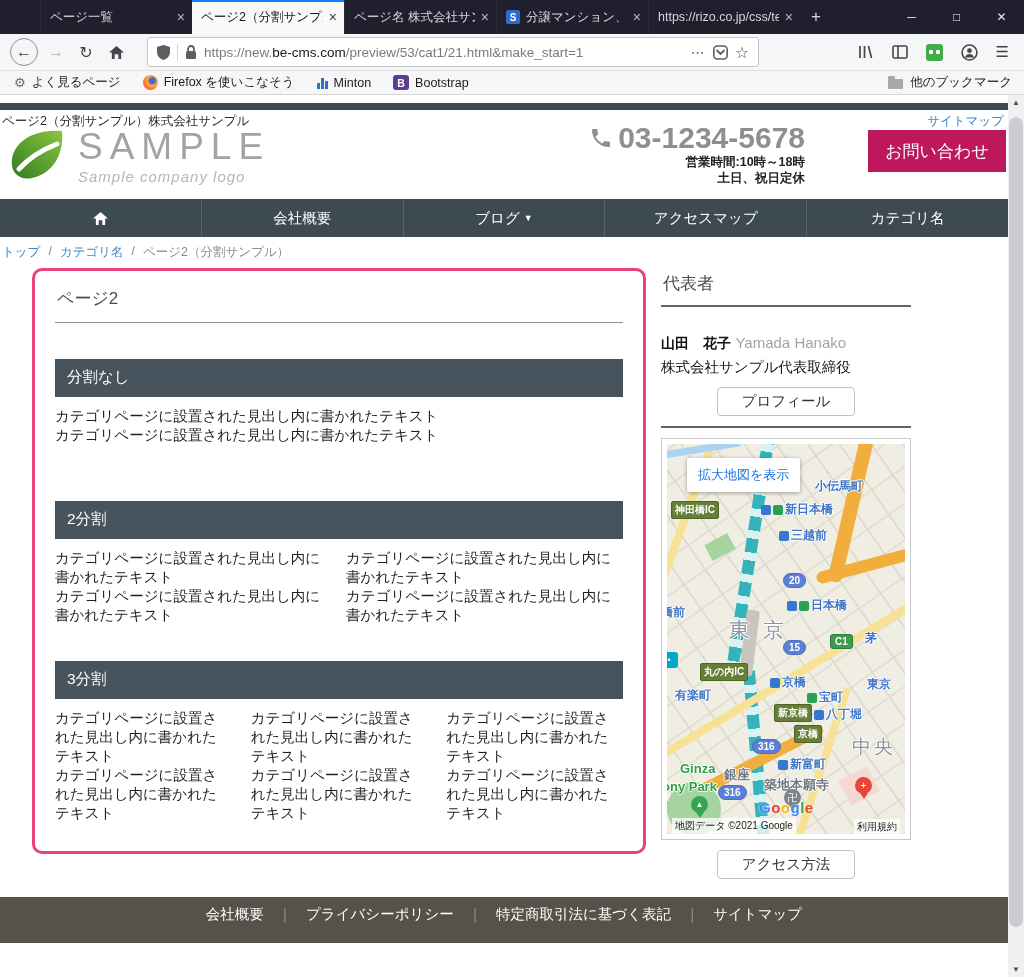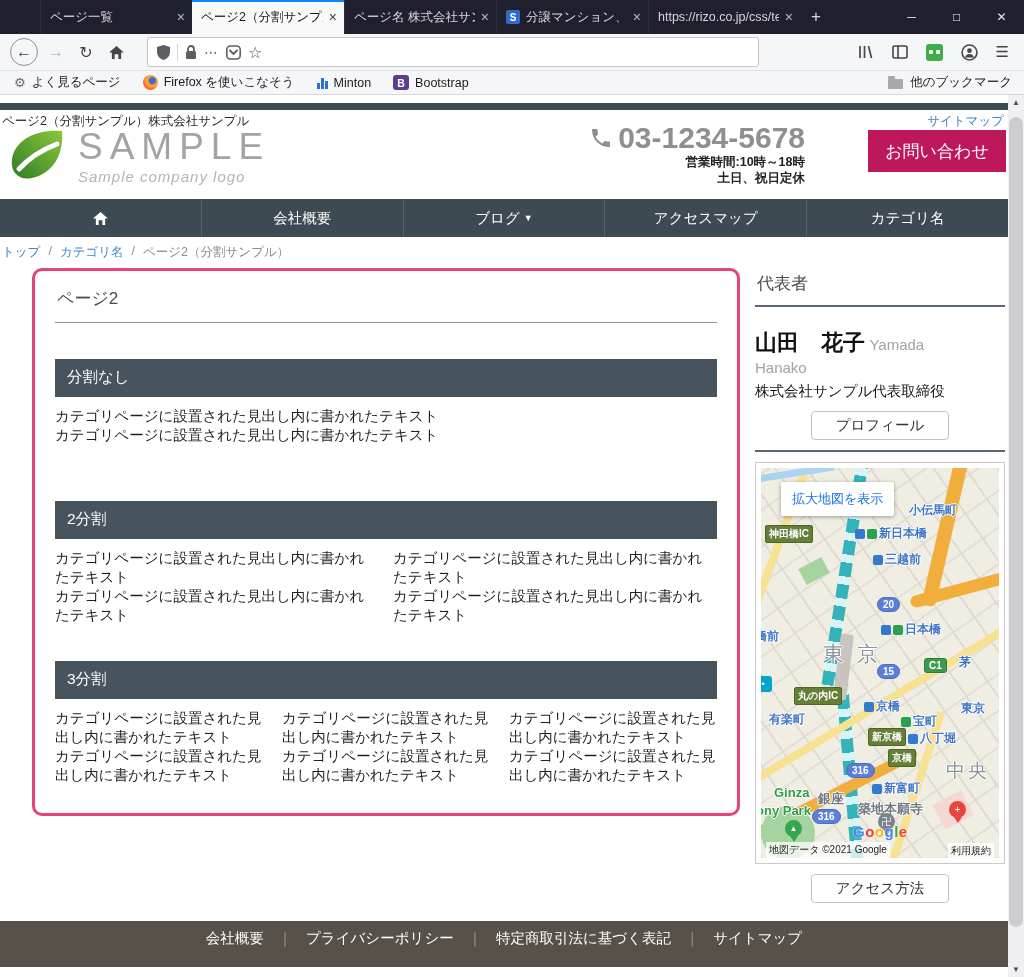--- a/index.html
+++ b/index.html
@@ -68,36 +68,36 @@
 .hours{font-size:12.5px;font-weight:bold;color:#222;line-height:16px;}
 .contact-btn{position:absolute;right:2px;top:20px;width:138px;height:42px;background:#be185d;color:#fff;font-size:17px;display:flex;align-items:center;justify-content:center;}
 .site-nav{height:38px;background:#3e4a52;display:flex;}
 .nav-item{flex:1;display:flex;align-items:center;justify-content:center;gap:4px;color:#fff;font-size:14.5px;border-left:1px solid rgba(255,255,255,.14);}
 .nav-item:first-child{border-left:none;}
 .caret{font-size:9px;}
 .breadcrumb{margin:7px 0 0 2px;font-size:12.5px;color:#8d8d8d;display:flex;gap:8px;height:16px;}
 .crumb-link{color:#4187c4;}
 
 .cols{display:flex;gap:15px;margin-top:8px;padding-left:32px;align-items:flex-start;}
-.main-box{width:708px;border:3px solid #e9417c;border-radius:10px;padding:14px 20px 28px;}
+.main-box{width:614px;border:3px solid #e9417c;border-radius:10px;padding:14px 20px 28px;}
 .page-title{font-size:17px;color:#4c4c4c;font-weight:normal;margin:2px 0 0 2px;}
 .title-hr{border:none;border-top:1px solid #8f8f8f;margin-top:12px;}
 .sec-h{background:#47545e;color:#fff;font-size:15.5px;font-weight:normal;padding:8px 12px 9px;}
 .mt1{margin-top:36px}.mt2{margin-top:56px}.mt3{margin-top:36px}
 .sec-body{margin-top:10px;font-size:14.5px;color:#1f1f1f;line-height:19px;}
 .cols2{display:flex;gap:14px;margin-top:10px;}
 .col2{width:347px;font-size:14.5px;line-height:19px;color:#1f1f1f;}
 .cols3{display:flex;gap:19px;margin-top:10px;}
 .col3{width:211px;font-size:14.5px;line-height:19px;color:#1f1f1f;}
 
 aside{width:250px;}
 .side-h{font-size:17px;color:#4c4c4c;font-weight:normal;margin:4px 0 0 2px;}
 .side-hr{border:none;border-top:2px solid #5a6672;margin-top:10px;}
 .rep-name{margin-top:24px;width:218px;line-height:23px;}
-.rep-name .nm{font-size:22px;font-weight:bold;color:#111;margin-top:8px;}
+.rep-name .nm{font-size:14px;font-weight:bold;color:#111;margin-top:8px;}
 .rep-name .rj{font-size:15px;color:#a3a3a3;}
 .rep-title{font-size:14.5px;color:#151515;margin-top:2px;line-height:20px;}
 .side-btn{display:block;margin:10px auto 0;border:1px solid #c3c3c3;border-radius:4px;background:#fff;padding:4px 24px;font-size:14.5px;color:#333;width:max-content;}
 .access-h{margin-top:16px;}
 .map-frame{margin-top:10px;border:1px solid #c9c9c9;background:#fff;padding:5px;width:250px;}
 .map-canvas{position:relative;width:238px;height:390px;overflow:hidden;background:
  repeating-linear-gradient(55deg,rgba(222,218,207,.9) 0 2px,transparent 2px 26px),
  repeating-linear-gradient(-35deg,rgba(226,222,212,.9) 0 2px,transparent 2px 30px),#f0ede3;}
 
 
@@ -193,20 +193,21 @@
     </span>
     <div class="urlbar">
       <svg width="13" height="15" viewBox="0 0 14 16">
           <path d="M7 0 L14 2 V7 C14 12 11 15 7 16 C3 15 0 12 0 7 V2 Z" fill="#5d5d63"></path>
         </svg>
       <span class="url-divider"></span>
       <svg width="12" height="15" viewBox="0 0 12 15">
           <rect x="1" y="6" width="10" height="8" rx="1.5" fill="#5d5d63"></rect>
           <path d="M3 6 V4.5 C3 2.5 4.3 1 6 1 C7.7 1 9 2.5 9 4.5 V6" stroke="#5d5d63" stroke-width="1.8" fill="none"></path>
         </svg>
+      <span class="url-text"><span>https://new.</span><span class="domain">be-cms.com</span><span>/preview/53/cat1/21.html&amp;make_start=1</span></span>
       <span class="url-more">⋯</span>
       <svg width="15" height="15" viewBox="0 0 15 15">
           <rect x="0.8" y="1" width="13.4" height="13" rx="3.5" fill="none" stroke="#5d5d63" stroke-width="1.6"></rect>
           <path d="M4 5.5 L7.5 9 L11 5.5" stroke="#5d5d63" stroke-width="1.8" fill="none" stroke-linecap="round"></path>
         </svg>
       <span class="url-star">☆</span>
     </div>
     <div class="tb-right">
       <svg width="16" height="16" viewBox="0 0 16 16">
           <g stroke="#45454a" stroke-width="1.7">

